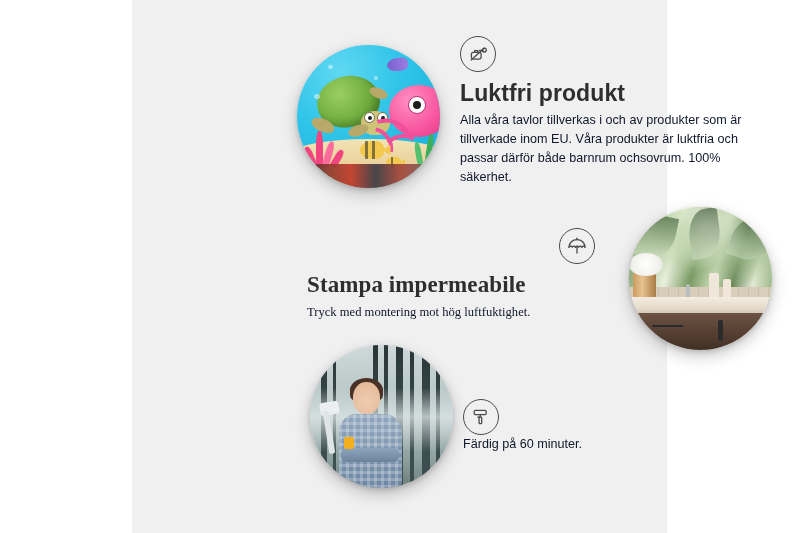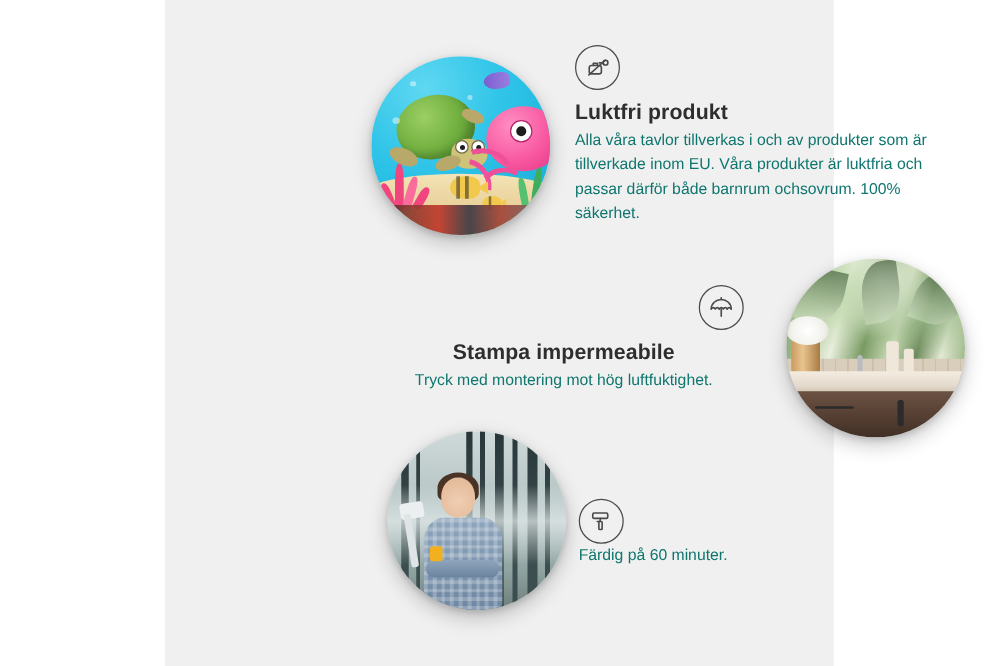--- a/index.html
+++ b/index.html
@@ -303,45 +303,46 @@
     border-radius: 50%;
     border: 1.6px solid #4a4a4a;
     box-sizing: border-box;
     display: flex;
     align-items: center;
     justify-content: center;
   }
   .icon-circle svg { display:block; }
 
   .feat-title {
-    font-size: 17px;
+    font-size: 23px;
     font-weight: bold;
     color: #2e2e2e;
     letter-spacing: .1px;
     margin: 7px 0 3px 0;
     line-height: 1.25;
   }
   .feat-body {
     font-size: 12.6px;
-    color: #0f766e;
+    color: #0f172a;
     line-height: 1.52;
     margin: 0;
   }
 
   
   #feature-odour {
     left: 328px; top: 36px; width: 300px;
     text-align: left;
   }
   #feature-odour .icon-circle { margin-left: 0; }
 
   
   #feature-waterproof {
     left: 175px; top: 228px; width: 288px;
-    text-align: center;
+    text-align: left;
+    font-family: Liberation Serif, serif;
   }
   #feature-waterproof .icon-circle { margin-left: auto; margin-right: 0; }
 
   
   #feature-assembly {
     left: 331px; top: 399px; width: 280px;
     text-align: left;
   }
 </style>
 </head>

